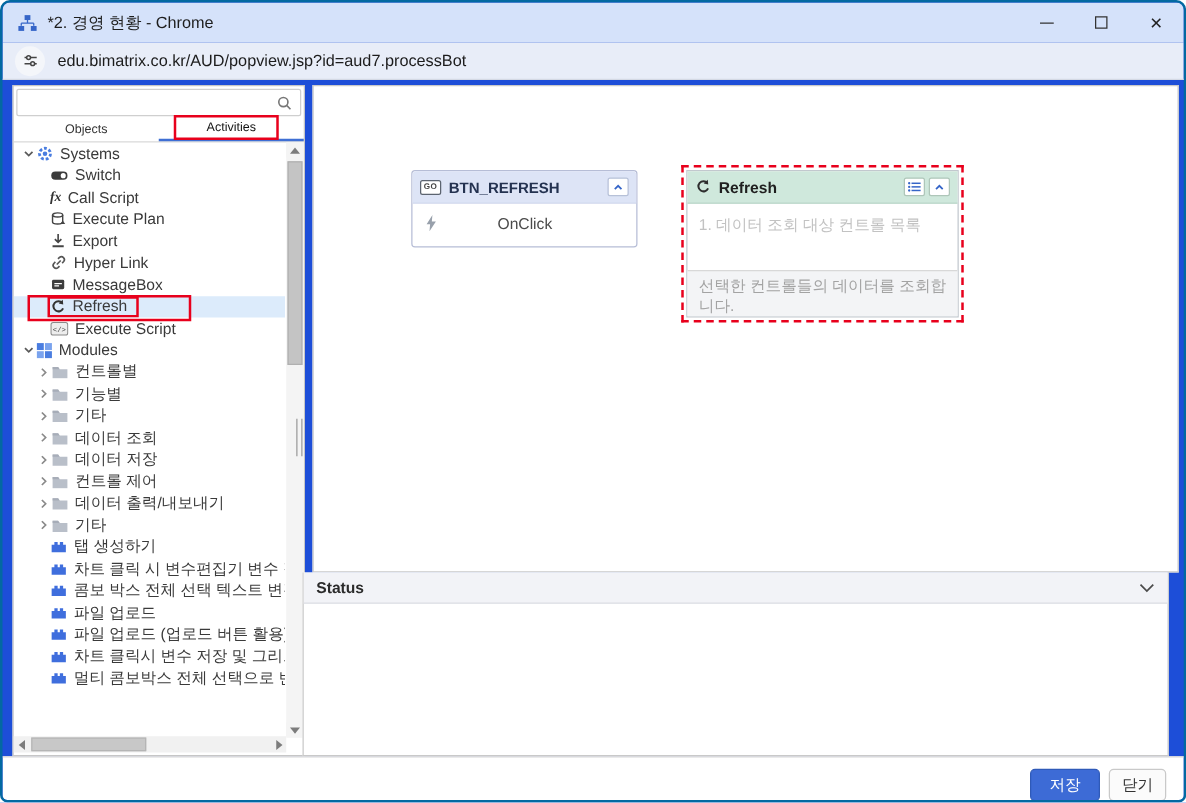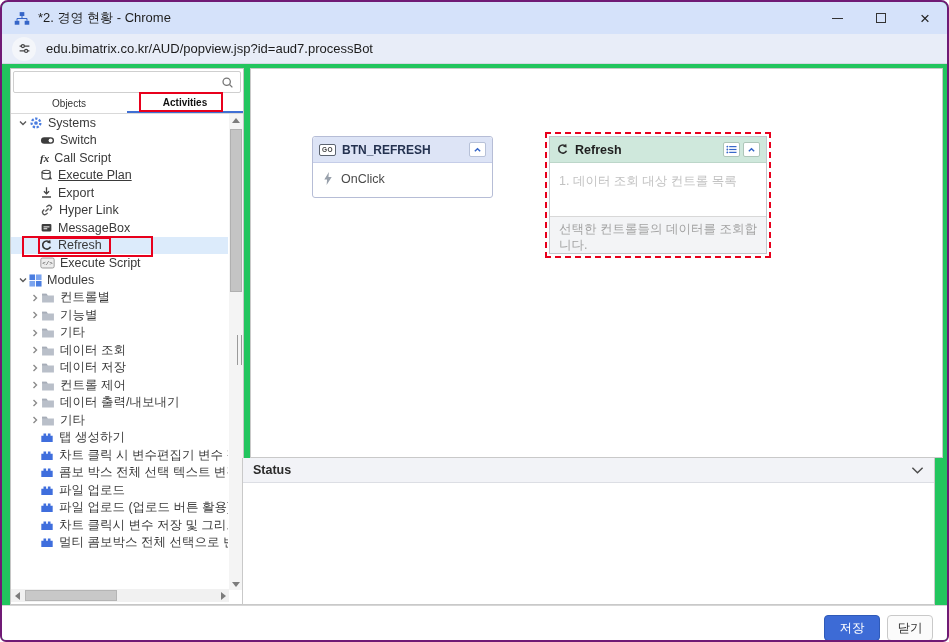--- a/index.html
+++ b/index.html
@@ -1,22 +1,22 @@
 <!DOCTYPE html>
 <html><head>
 <meta charset="utf-8">
 <style>
   * { margin:0; padding:0; box-sizing:border-box; }
   html,body { background:#ffffff; }
   body { font-family:"Liberation Sans", sans-serif; }
 
   .window {
     position:relative; width:949px; height:642px;
-    border:2px solid #701a75; border-radius:8px 8px 6px 6px;
-    overflow:hidden; background:#22c55e;
+    border:2px solid #0369a1; border-radius:8px 8px 6px 6px;
+    overflow:hidden; background:#1d4ed8;
   }
 
   
   .titlebar {
     position:absolute; left:0; top:0; width:100%; height:32px;
     background:#d5e2fa; display:flex; align-items:center; padding-left:12px;
   }
   .titlebar .app-icon { display:inline-flex; margin-right:8px; }
   .titlebar .title { font-size:13px; color:#1e1e1e; }
   .win-controls { position:absolute; right:0; top:0; height:32px; display:flex; }
@@ -50,21 +50,21 @@
   .search-box input {
     flex:1; border:none; outline:none; height:18px; margin-left:6px;
     font-size:12px; font-family:"Liberation Sans",sans-serif; background:transparent;
   }
   .search-box .mag { margin-right:6px; display:inline-flex; }
 
   .tabs { position:absolute; left:0; top:25px; width:232px; height:20px;
     display:flex; border-bottom:1px solid #d9d9d9; }
   .tab { flex:1; display:flex; align-items:center; justify-content:center;
     font-size:10px; color:#333; cursor:default; position:relative; }
-  .tab.active { font-weight:bold; color:#111; border-bottom:2px solid #3f6fd4; }
+  .tab.active { font-weight:normal; color:#111; border-bottom:2px solid #3f6fd4; }
   .anno-tab { position:absolute; left:128px; top:23px; width:84px; height:20px;
     border:2px solid #e8001c; pointer-events:none; z-index:5; }
 
   .tree { position:absolute; left:0; top:45px; width:217px; height:474px; overflow:hidden; }
   .tree-row { height:17.5px; display:flex; align-items:center; white-space:nowrap;
     overflow:hidden; font-size:12.5px; color:#3a3a3a; cursor:default; }
   .tree-row.selected { background:#dcebfb; }
   .row-inner { display:inline-flex; align-items:center; height:17.5px;
     border:2px solid transparent; padding-right:7px;text-align:center; }
   .tree-row.annotated .row-inner { border-color:#e8001c; }
@@ -104,23 +104,23 @@
   .canvas-panel { position:absolute; left:248px; top:66px; width:693px; height:390px;
     border:1px solid #c9c9c9; background:#fff; }
 
   .flow-node { position:absolute; border:1px solid #b6bdd6; border-radius:3px; background:#fff; }
   .node-header { height:26px; display:flex; align-items:center; padding:0 6px; }
   .node-title { font-weight:bold; font-size:12px; color:#243250; margin-left:6px; }
   .spacer { flex:1; }
   .mini-btn { width:17px; height:15px; background:#fff; border:1px solid #b7c1d8;
     border-radius:2px; display:flex; align-items:center; justify-content:center; margin-left:3px; }
 
-  .btn-node { left:61px; top:67px; width:181px; height:62px; }
+  .btn-node { left:78px; top:67px; width:181px; height:62px; }
   .btn-node .node-header { background:#dde4f6; border-bottom:1px solid #c5cde8; border-radius:3px 3px 0 0; }
-  .btn-node .node-body { display:flex; align-items:flex-start; padding:9px 10px; }
+  .btn-node .node-body { display:flex; align-items:flex-start; padding:9px 10px;gap:40px; }
   .btn-node .event-label { font-size:12.5px; color:#4a4a4a; margin-left:8px; }
 
   .refresh-anno { position:absolute; left:294px; top:63px; width:226px; height:126px;
     border:2px dashed #e8001c; padding:2px; }
   .refresh-node { width:100%; height:100%; border:1px solid #c2c8ce; background:#fff;
     display:flex; flex-direction:column; }
   .refresh-node .node-header { background:#cfe8dc; border-bottom:1px solid #bcd6c9; }
   .refresh-node .node-title { color:#1f1f1f; font-size:12.5px; }
   .refresh-node .mini-btn { border-color:#aec6b9; }
   .refresh-body { flex:1; padding:8px 9px; }
@@ -236,21 +236,21 @@
   <div class="tree-row" style="padding-left: 27px;">
     <span class="row-inner">
 
       <span class="t-icon">
               <span class="fx-glyph">fx</span>
             </span>
       <span class="t-label">Call Script</span>
     </span>
   </div>
 
-  <div class="tree-row" style="padding-left: 27px; text-decoration: underline;">
+  <div class="tree-row" style="padding-left: 27px;">
     <span class="row-inner">
 
       <span class="t-icon">
               <svg width="13" height="13" viewBox="0 0 16 16">
                 <ellipse cx="7.5" cy="3.6" rx="5" ry="2" fill="none" stroke="#444" stroke-width="1.4"></ellipse>
                 <path d="M2.5 3.6 v7 c0 1.1 2.2 2 5 2 s5-.9 5-2 v-7" fill="none" stroke="#444" stroke-width="1.4"></path>
                 <path d="M12.5 9 l2.5 3.5 h-5 z" fill="#444"></path>
               </svg>
             </span>
       <span class="t-label">Execute Plan</span>

